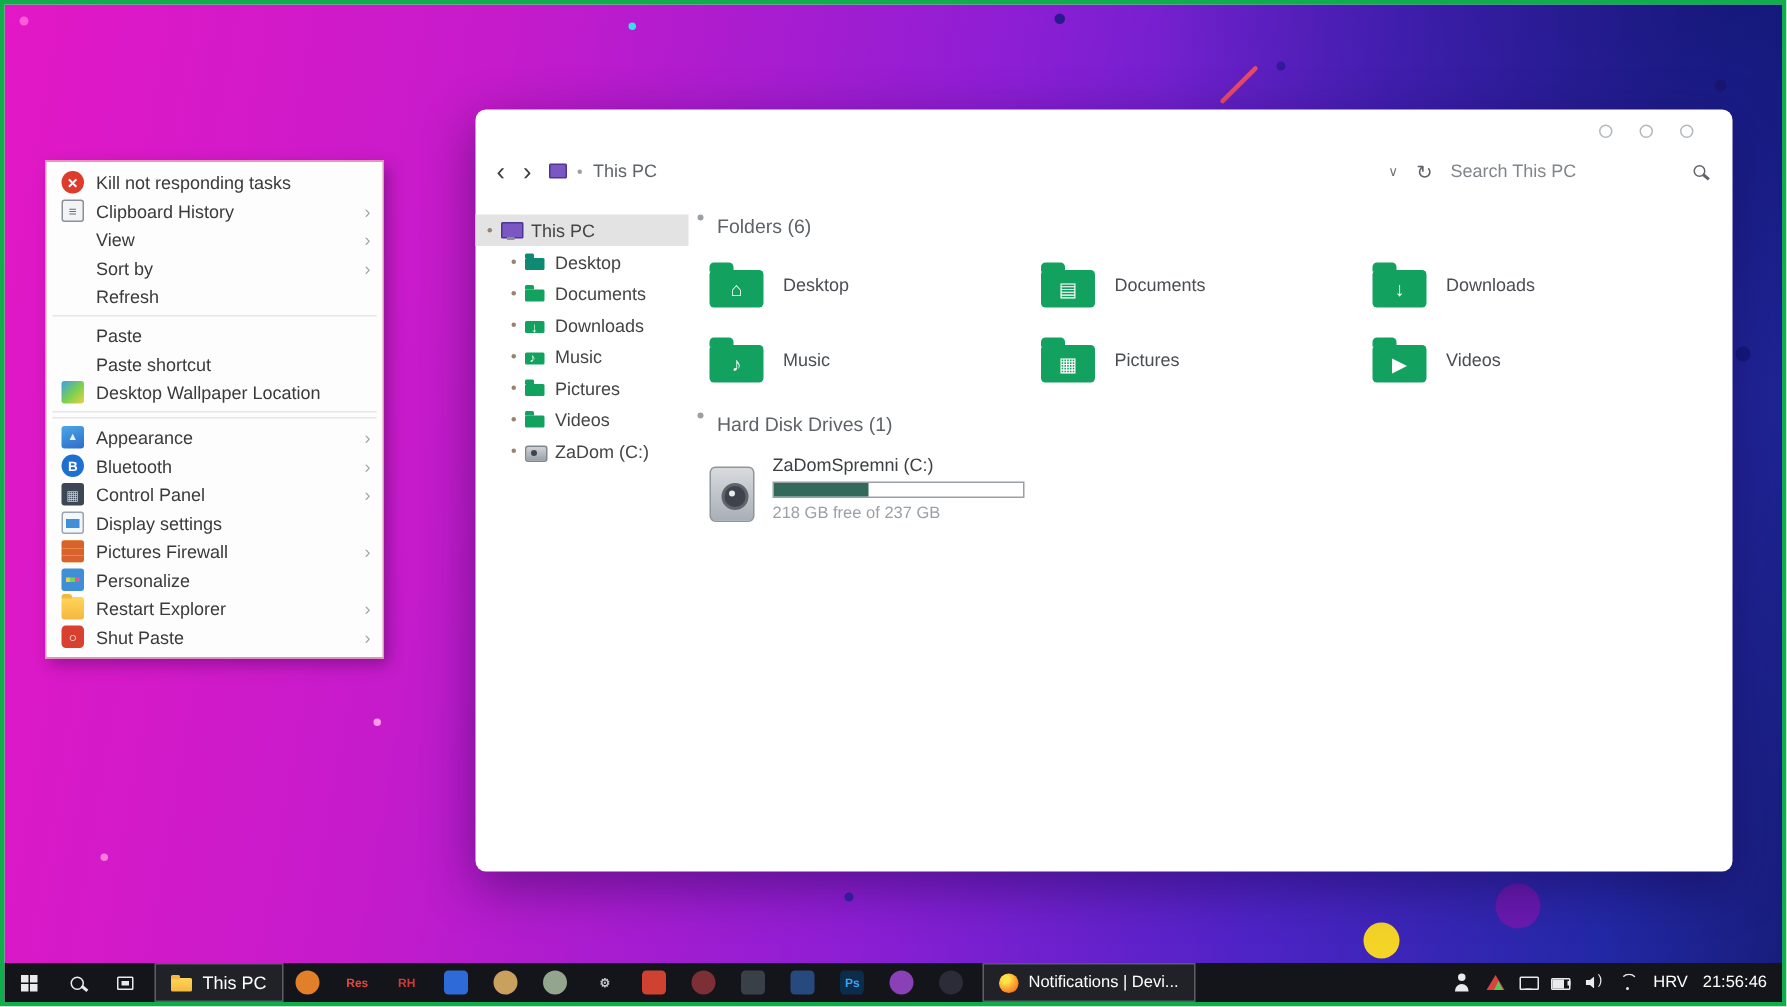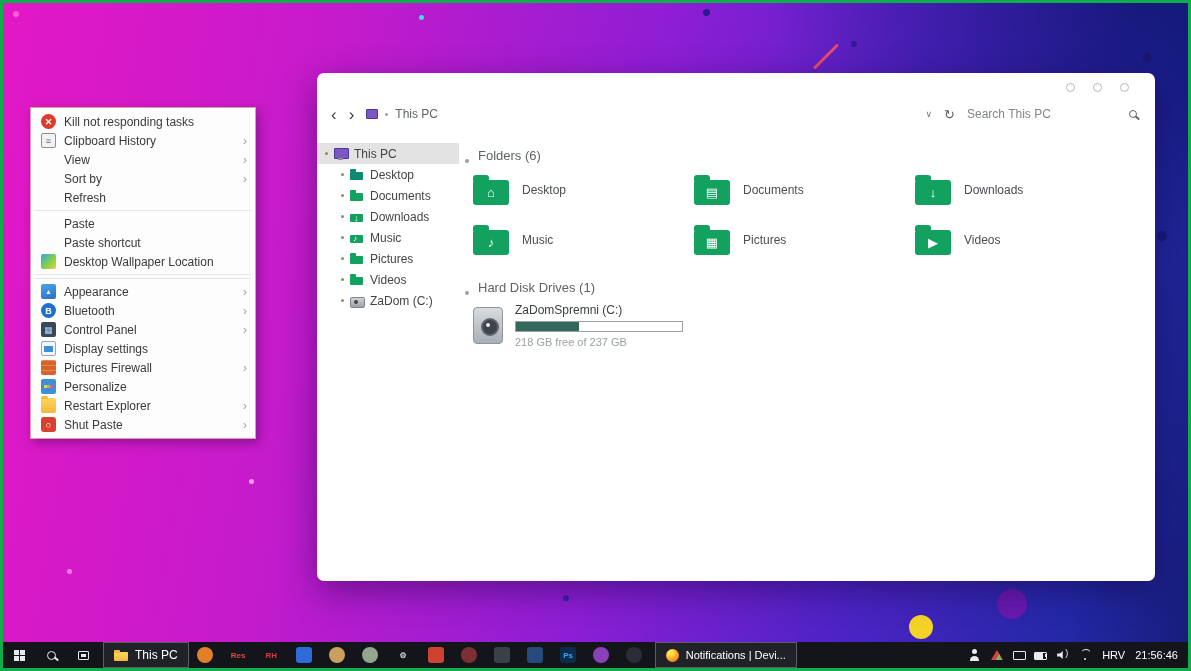--- a/index.html
+++ b/index.html
@@ -88,31 +88,31 @@
   .tree-icon::after  { content: ""; position: absolute; top: 1px; left: 0; width: 6px; height: 3px; border-radius: 1px 1px 0 0; background: var(--folder-green, #12a15e); }
   .tree-icon[data-icon="tree-desktop-icon"]::before, .tree-icon[data-icon="tree-desktop-icon"]::after { background: #0e8a72; }
   .tree-icon[data-icon="this-pc-icon"]::before { top: 1px; width: 13px; height: 9px; background: #7a57c2; border: 1px solid #4e3590; }
   .tree-icon[data-icon="this-pc-icon"]::after { top: auto; bottom: 0; left: 4px; width: 5px; height: 2px; border-radius: 0; background: #8a8f98; }
   .tree-icon[data-icon="tree-downloads-icon"]::after { content: "↓"; background: none; color: #fff; font-size: 9px; line-height: 1; top: 4px; left: 4px; width: auto; height: auto; }
   .tree-icon[data-icon="tree-music-icon"]::after { content: "♪"; background: none; color: #fff; font-size: 8px; line-height: 1; top: 4px; left: 3px; width: auto; height: auto; }
   .tree-icon[data-icon="tree-drive-icon"]::before { top: 3px; height: 9px; background: linear-gradient(#cfd3d8, #9aa0a7); border: 1px solid #80868d; border-radius: 2px; }
   .tree-icon[data-icon="tree-drive-icon"]::after { top: 6px; left: 4px; width: 4px; height: 4px; border-radius: 50%; background: #3f444b; }
 
   .content { flex: 1; padding: 14px 0 0 6px; }
-  .section-head { display: flex; align-items: flex-end; gap: 9px; color: #5f6368; font-size: 13px; height: 20px; margin-bottom: 8px; }
+  .section-head { display: flex; align-items: flex-start; gap: 9px; color: #5f6368; font-size: 13px; height: 20px; margin-bottom: 8px; }
   .section-bullet { width: 4px; height: 4px; background: #9aa0a6; border-radius: 50%; }
 
   .folders-grid { margin: 2px 0 16px 8px; display: grid; grid-template-columns: repeat(3, 221px); row-gap: 12px; }
   .tile { display: flex; align-items: center; gap: 13px; height: 38px; }
   .big-folder { width: 36px; height: 25px; border-radius: 3px; background: var(--folder-green, #12a15e); position: relative;
                 display: flex; align-items: center; justify-content: center; color: #fff; font-size: 13px; margin-top: 5px; flex: none; }
   .big-folder::before { content: ""; position: absolute; top: -5px; left: 0; width: 16px; height: 6px; border-radius: 3px 3px 0 0; background: var(--folder-green, #12a15e); }
   .tile-label { font-size: 12px; color: #4a4d52; }
 
-  .drive-row { display: flex; gap: 12px; margin-left: 8px; align-items: center; }
+  .drive-row { display: flex; gap: 12px; margin-left: 8px; align-items: flex-end; }
   .drive-icon { width: 30px; height: 37px; border-radius: 4px; background: linear-gradient(180deg, #d8dbde, #a9afb6);
                 border: 1px solid #8f959c; position: relative; flex: none; }
   .drive-icon::before { content: ""; position: absolute; left: 7px; top: 10px; width: 14px; height: 14px; border-radius: 50%;
                         background: #3f444c; border: 2px solid #5d646d; }
   .drive-icon::after { content: ""; position: absolute; left: 12px; top: 15px; width: 4px; height: 4px; border-radius: 50%; background: #e8eaed; }
   .drive-name { font-size: 12px; color: #3c4043; margin-bottom: 4px; }
   .drive-bar { width: 168px; height: 11px; border: 1px solid #9aa0a6; background: #fff; }
   .drive-fill { height: 100%; background: var(--drive-fill, #33695a); }
   .drive-free { font-size: 11px; color: #9aa0a6; margin-top: 4px; }
 

